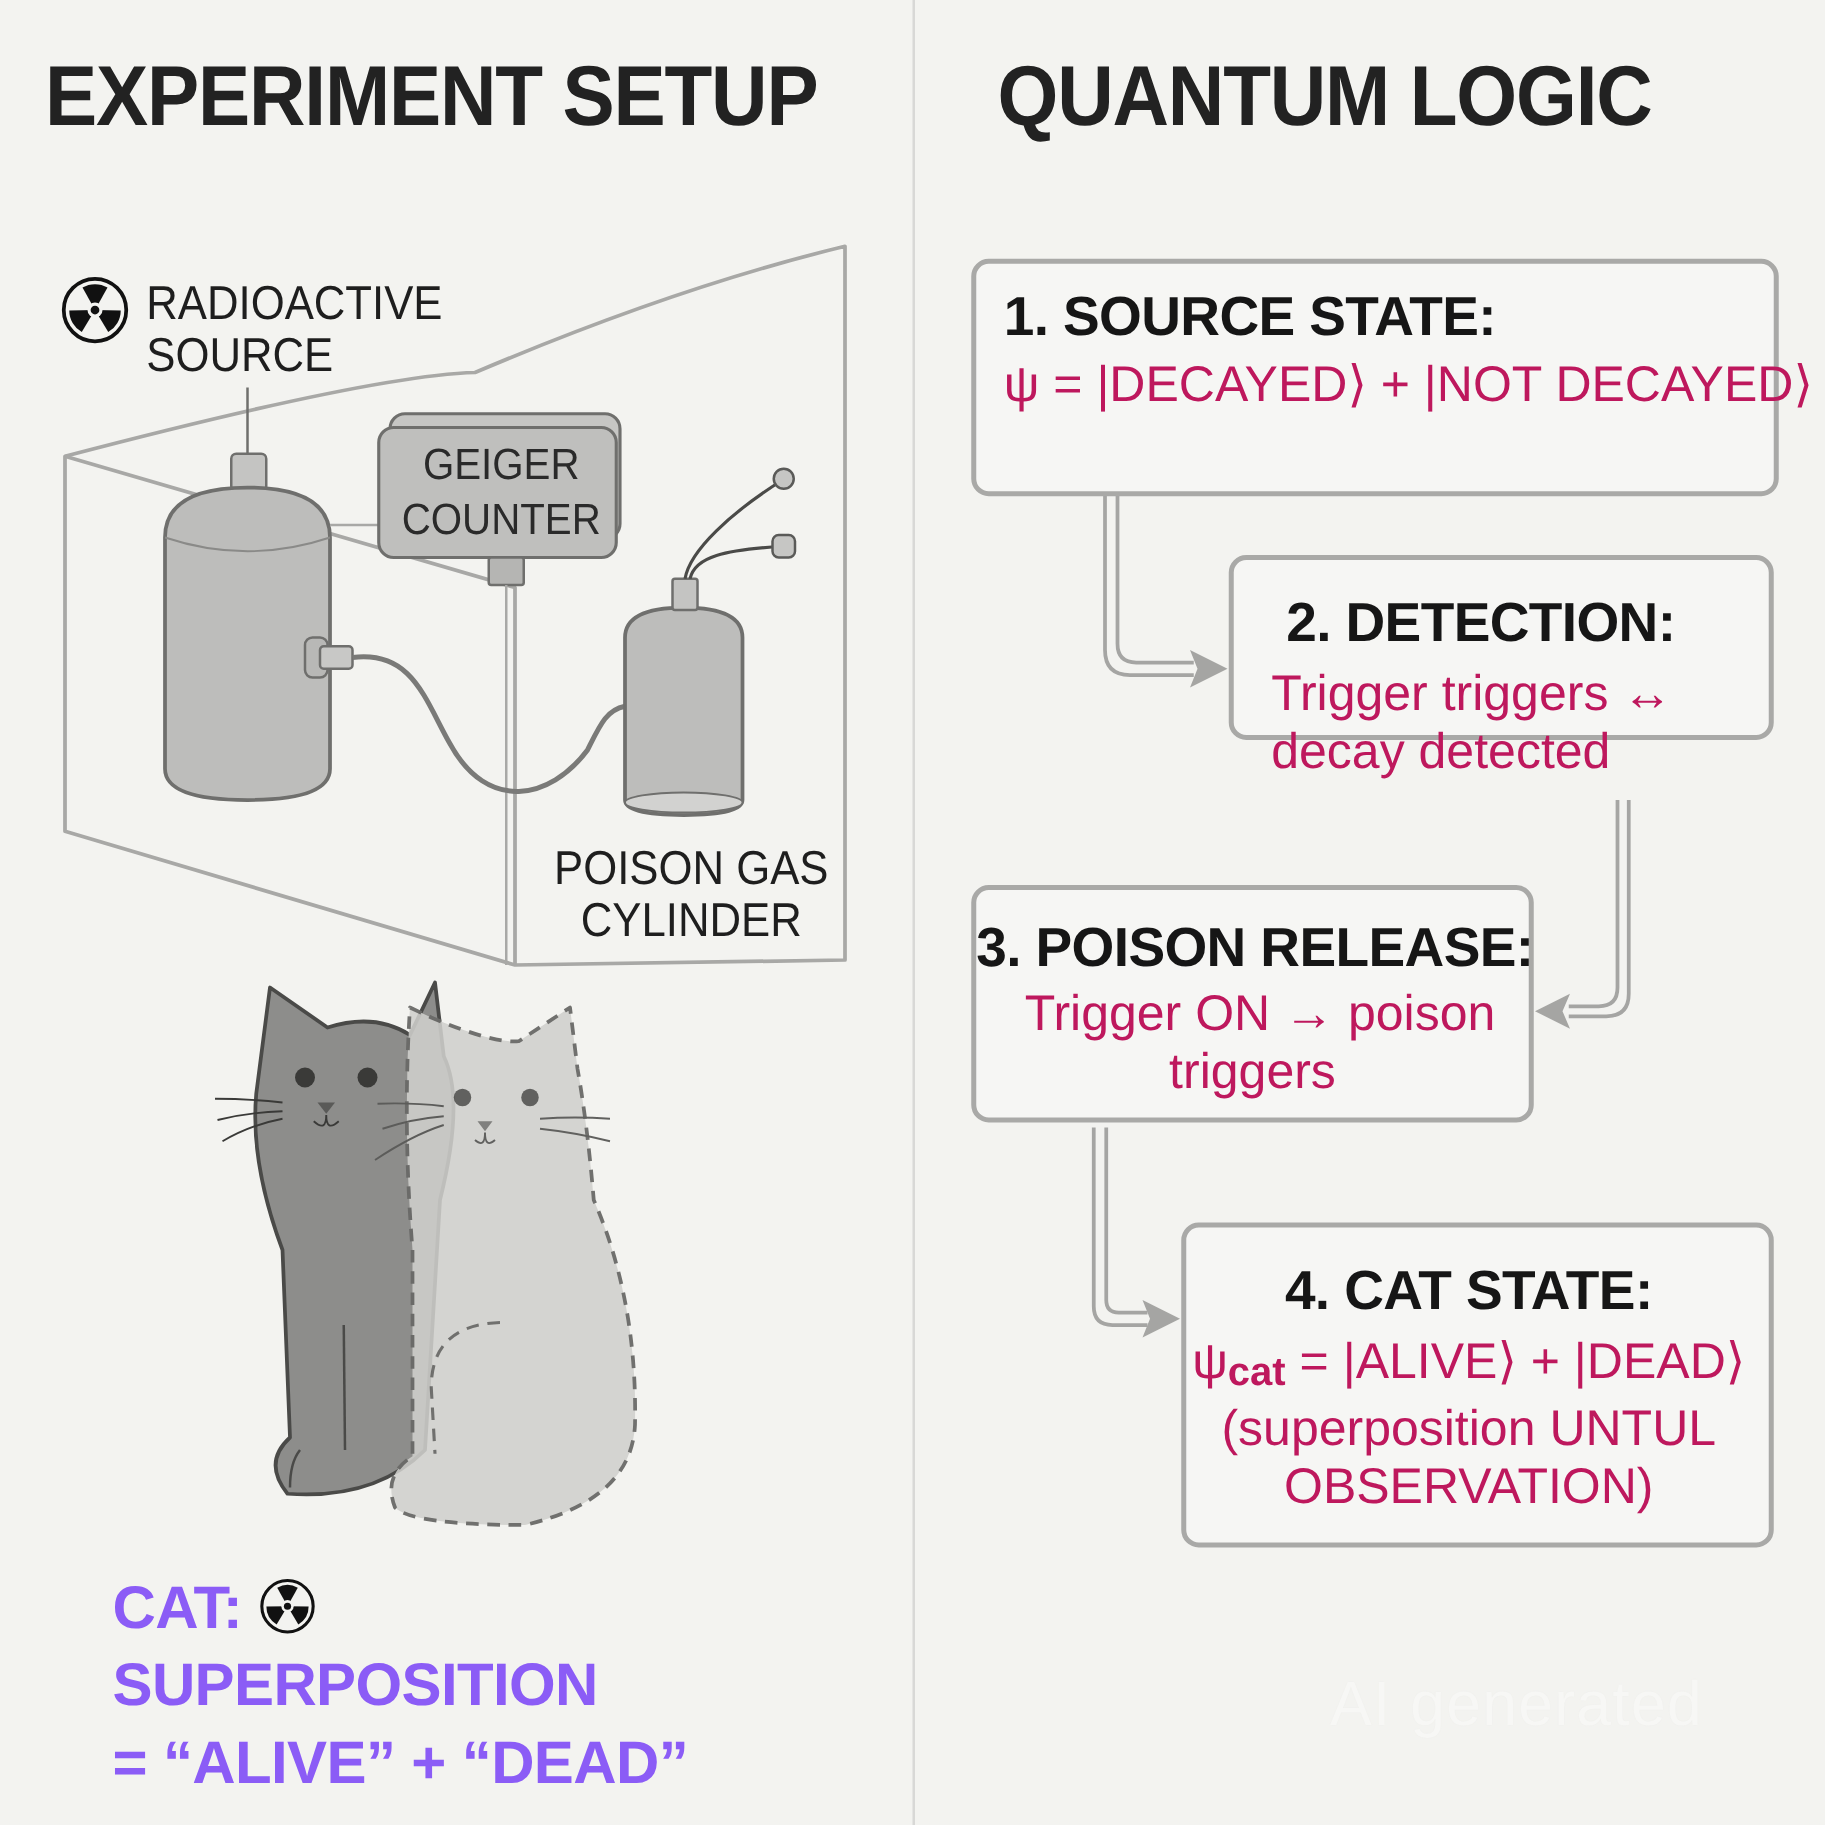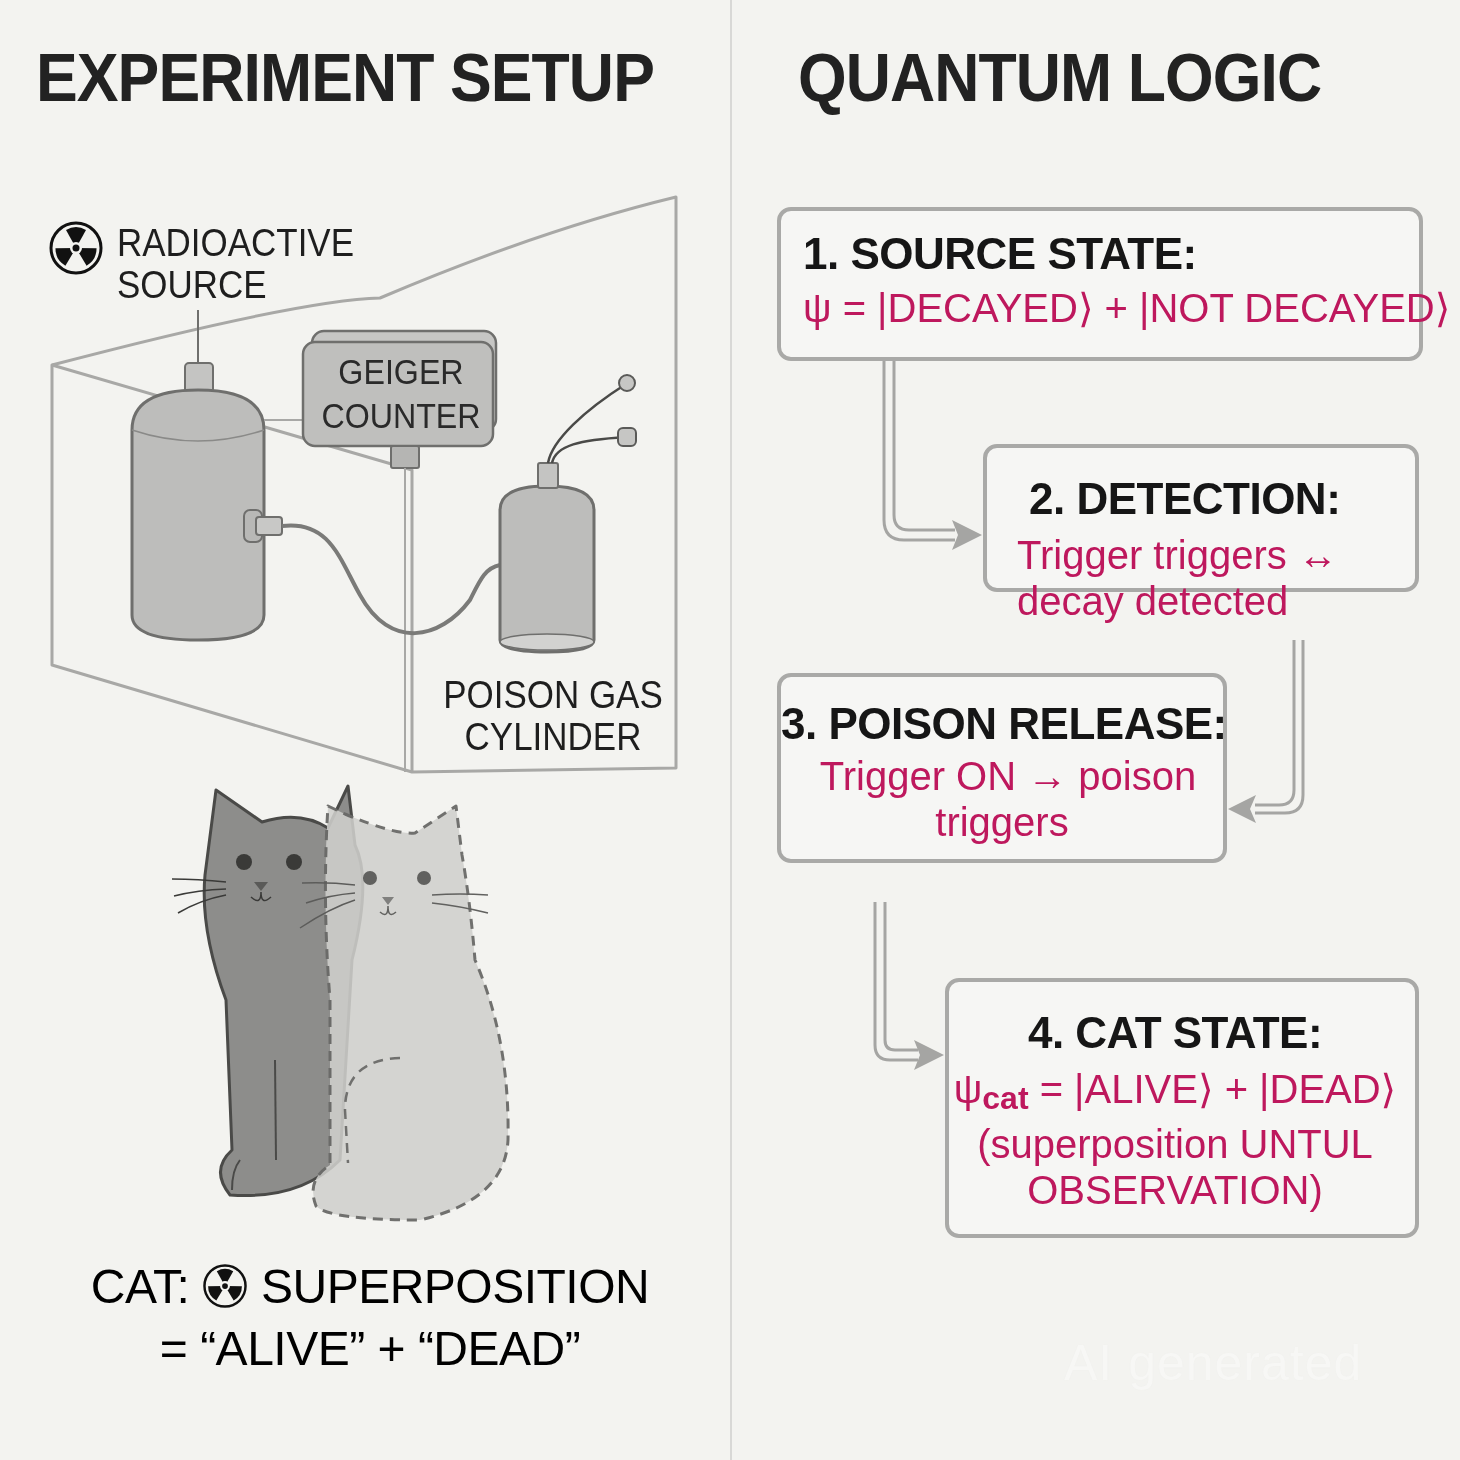--- a/index.html
+++ b/index.html
@@ -44,30 +44,30 @@
       background: #f6f6f4;
     }
     .box .heading {
       font-size: 44px; font-weight: bold; color: #161616;
       white-space: nowrap; letter-spacing: -0.5px;
     }
     .box .body {
       font-size: 40px; line-height: 46px; color: #be185d;
       white-space: nowrap;
     }
-    #box1 { left: 777px; top: 207px; width: 646px; height: 154px; padding: 18px 0 0 22px; }
+    #box1 { left: 777px; top: 207px; width: 646px; height: 190px; padding: 18px 0 0 22px; }
     #box2 { left: 983px; top: 444px; width: 436px; height: 148px; padding: 26px 0 0 30px; }
     #box2 .heading { padding-left: 12px; }
-    #box3 { left: 777px; top: 673px; width: 450px; height: 190px; padding: 22px 0 0 0; text-align: center; }
+    #box3 { left: 777px; top: 708px; width: 450px; height: 190px; padding: 22px 0 0 0; text-align: center; }
     #box4 { left: 945px; top: 978px; width: 474px; height: 260px; padding: 26px 14px 0 0; text-align: center; }
     .sub { font-size: 32px; vertical-align: -6px; font-weight: bold; }
 
     .cat-caption {
       position: absolute; left: 90px; top: 1256px; width: 560px;
-      text-align: center; font-size: 48px; line-height: 62px; font-weight: normal; color: #000000;
+      font-size: 48px; line-height: 62px; font-weight: bold; color: #8b5cf6;
       letter-spacing: -0.5px;
     }
     .cat-caption .inline-rad { display: inline-block; width: 46px; height: 46px; vertical-align: -6px; }
 
     .watermark {
       position: absolute; left: 1064px; top: 1334px;
       font-size: 50px; color: #f7f7f5; letter-spacing: 1px;
       text-shadow: 0 0 1px #ecece9;
     }
   </style>

